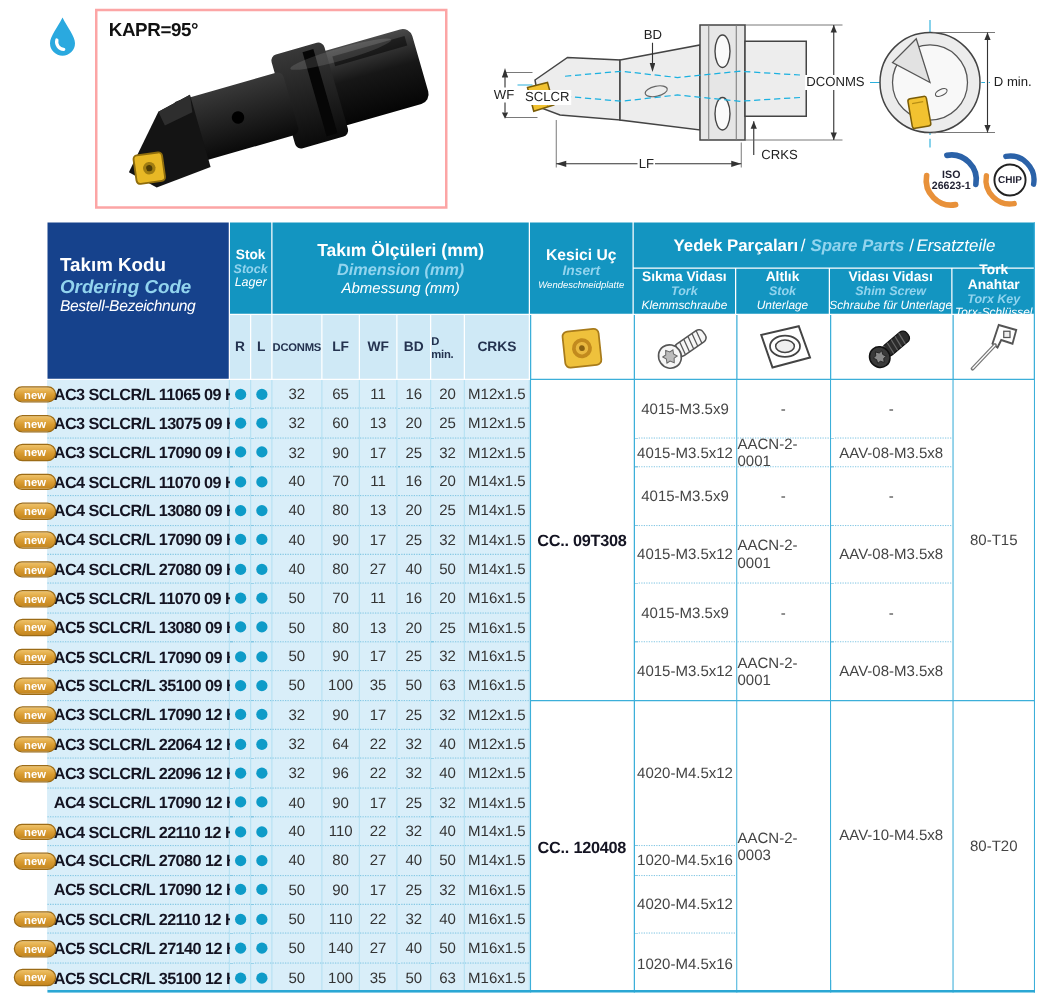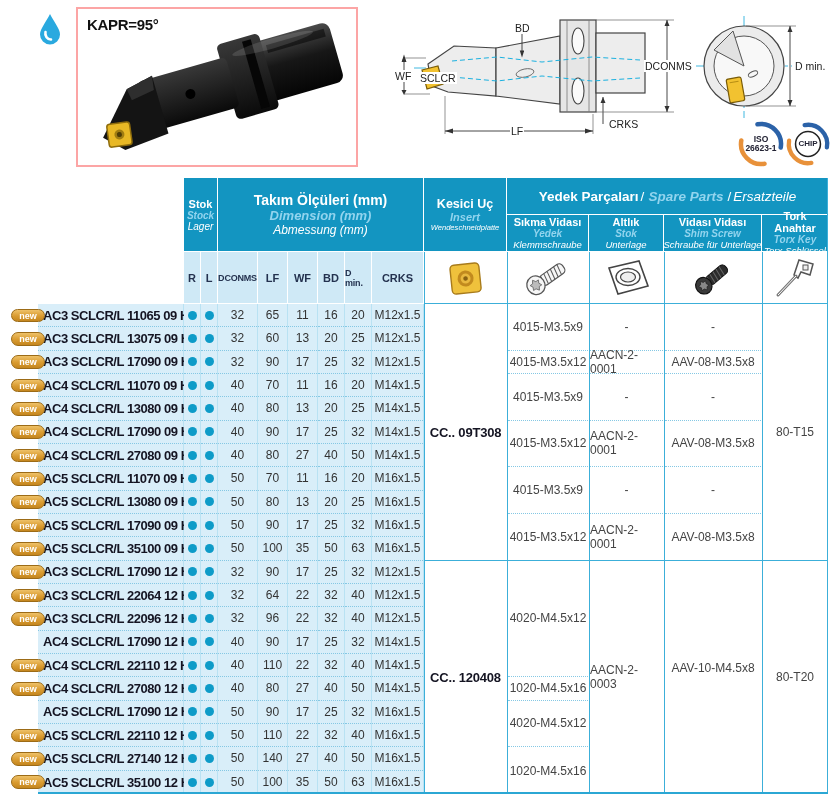--- a/index.html
+++ b/index.html
@@ -194,20 +194,25 @@
       <path d="M27.5,43.7 A20,20 0 0 1 4.3,20.5" fill="none" stroke="#e8913a" stroke-width="4.5" stroke-linecap="round"></path>
       <circle cx="24" cy="24" r="13" fill="#fff" stroke="#222" stroke-width="1.6"></circle>
     </svg>
     <div class="btxt" style="font-size:8px;">
       <span>CHIP</span>
     </div>
   </div>
 
   <div class="tbl">
 
+    <div class="hblk dark h-code">
+      <div class="t-tr">Takım Kodu</div>
+      <div class="t-en">Ordering Code</div>
+      <div class="t-de">Bestell-Bezeichnung</div>
+    </div>
     <div class="hblk hc h-stok">
       <div class="t-tr">Stok</div>
       <div class="t-en">Stock</div>
       <div class="t-de">Lager</div>
     </div>
     <div class="hblk hc h-dims">
       <div class="t-tr">Takım Ölçüleri (mm)</div>
       <div class="t-en">Dimension (mm)</div>
       <div class="t-de">Abmessung (mm)</div>
     </div>
@@ -218,21 +223,21 @@
     </div>
     <div class="hblk hc h-spare" style="flex-direction:row;">
       <span class="t-tr">Yedek Parçaları</span>
       <span class="sep">/</span>
       <span class="t-en">Spare Parts</span>
       <span class="sep">/</span>
       <span class="t-de">Ersatzteile</span>
     </div>
     <div class="hblk hc h-sub" style="left:469px;top:37px;width:81px;height:36px">
       <div class="t-tr">Sıkma Vidası</div>
-      <div class="t-en">Yedek</div>
+      <div class="t-en">Tork</div>
       <div class="t-de">Klemmschraube</div>
     </div>
     <div class="hblk hc h-sub" style="left:551px;top:37px;width:74px;height:36px">
       <div class="t-tr">Altlık</div>
       <div class="t-en">Stok</div>
       <div class="t-de">Unterlage</div>
     </div>
     <div class="hblk hc h-sub" style="left:626px;top:37px;width:97px;height:36px">
       <div class="t-tr">Vidası Vidası</div>
       <div class="t-en">Shim Screw</div>

